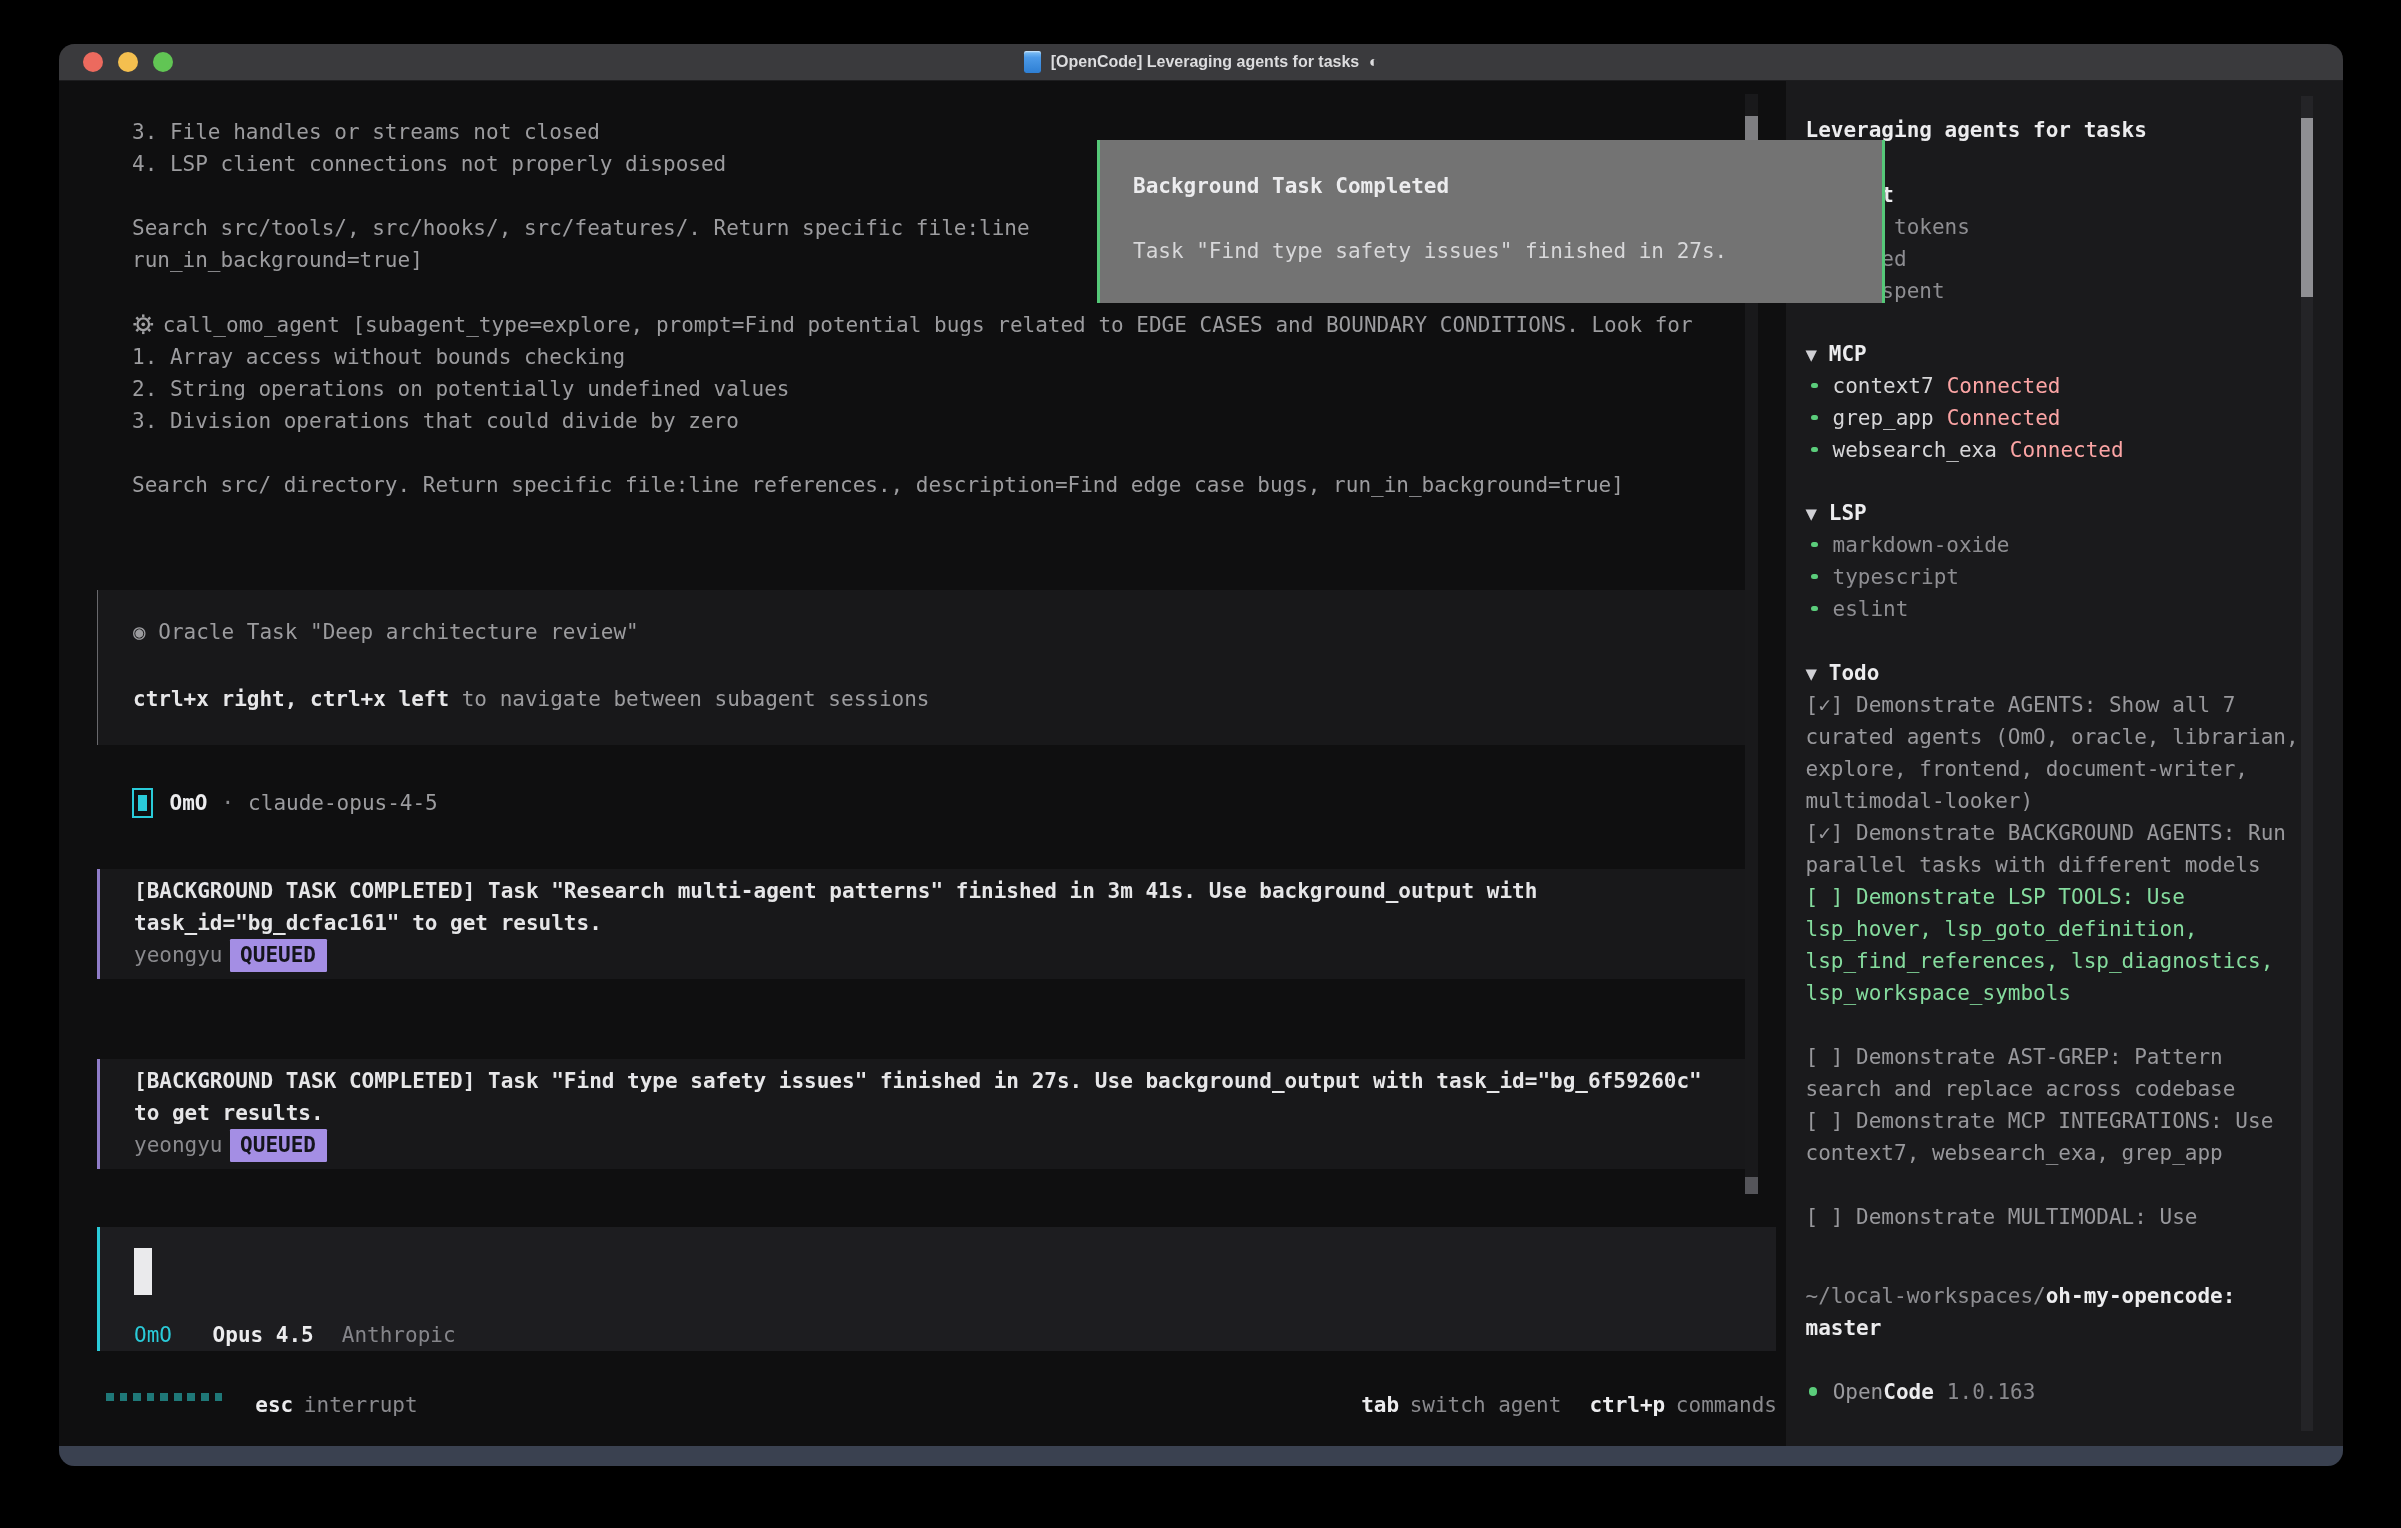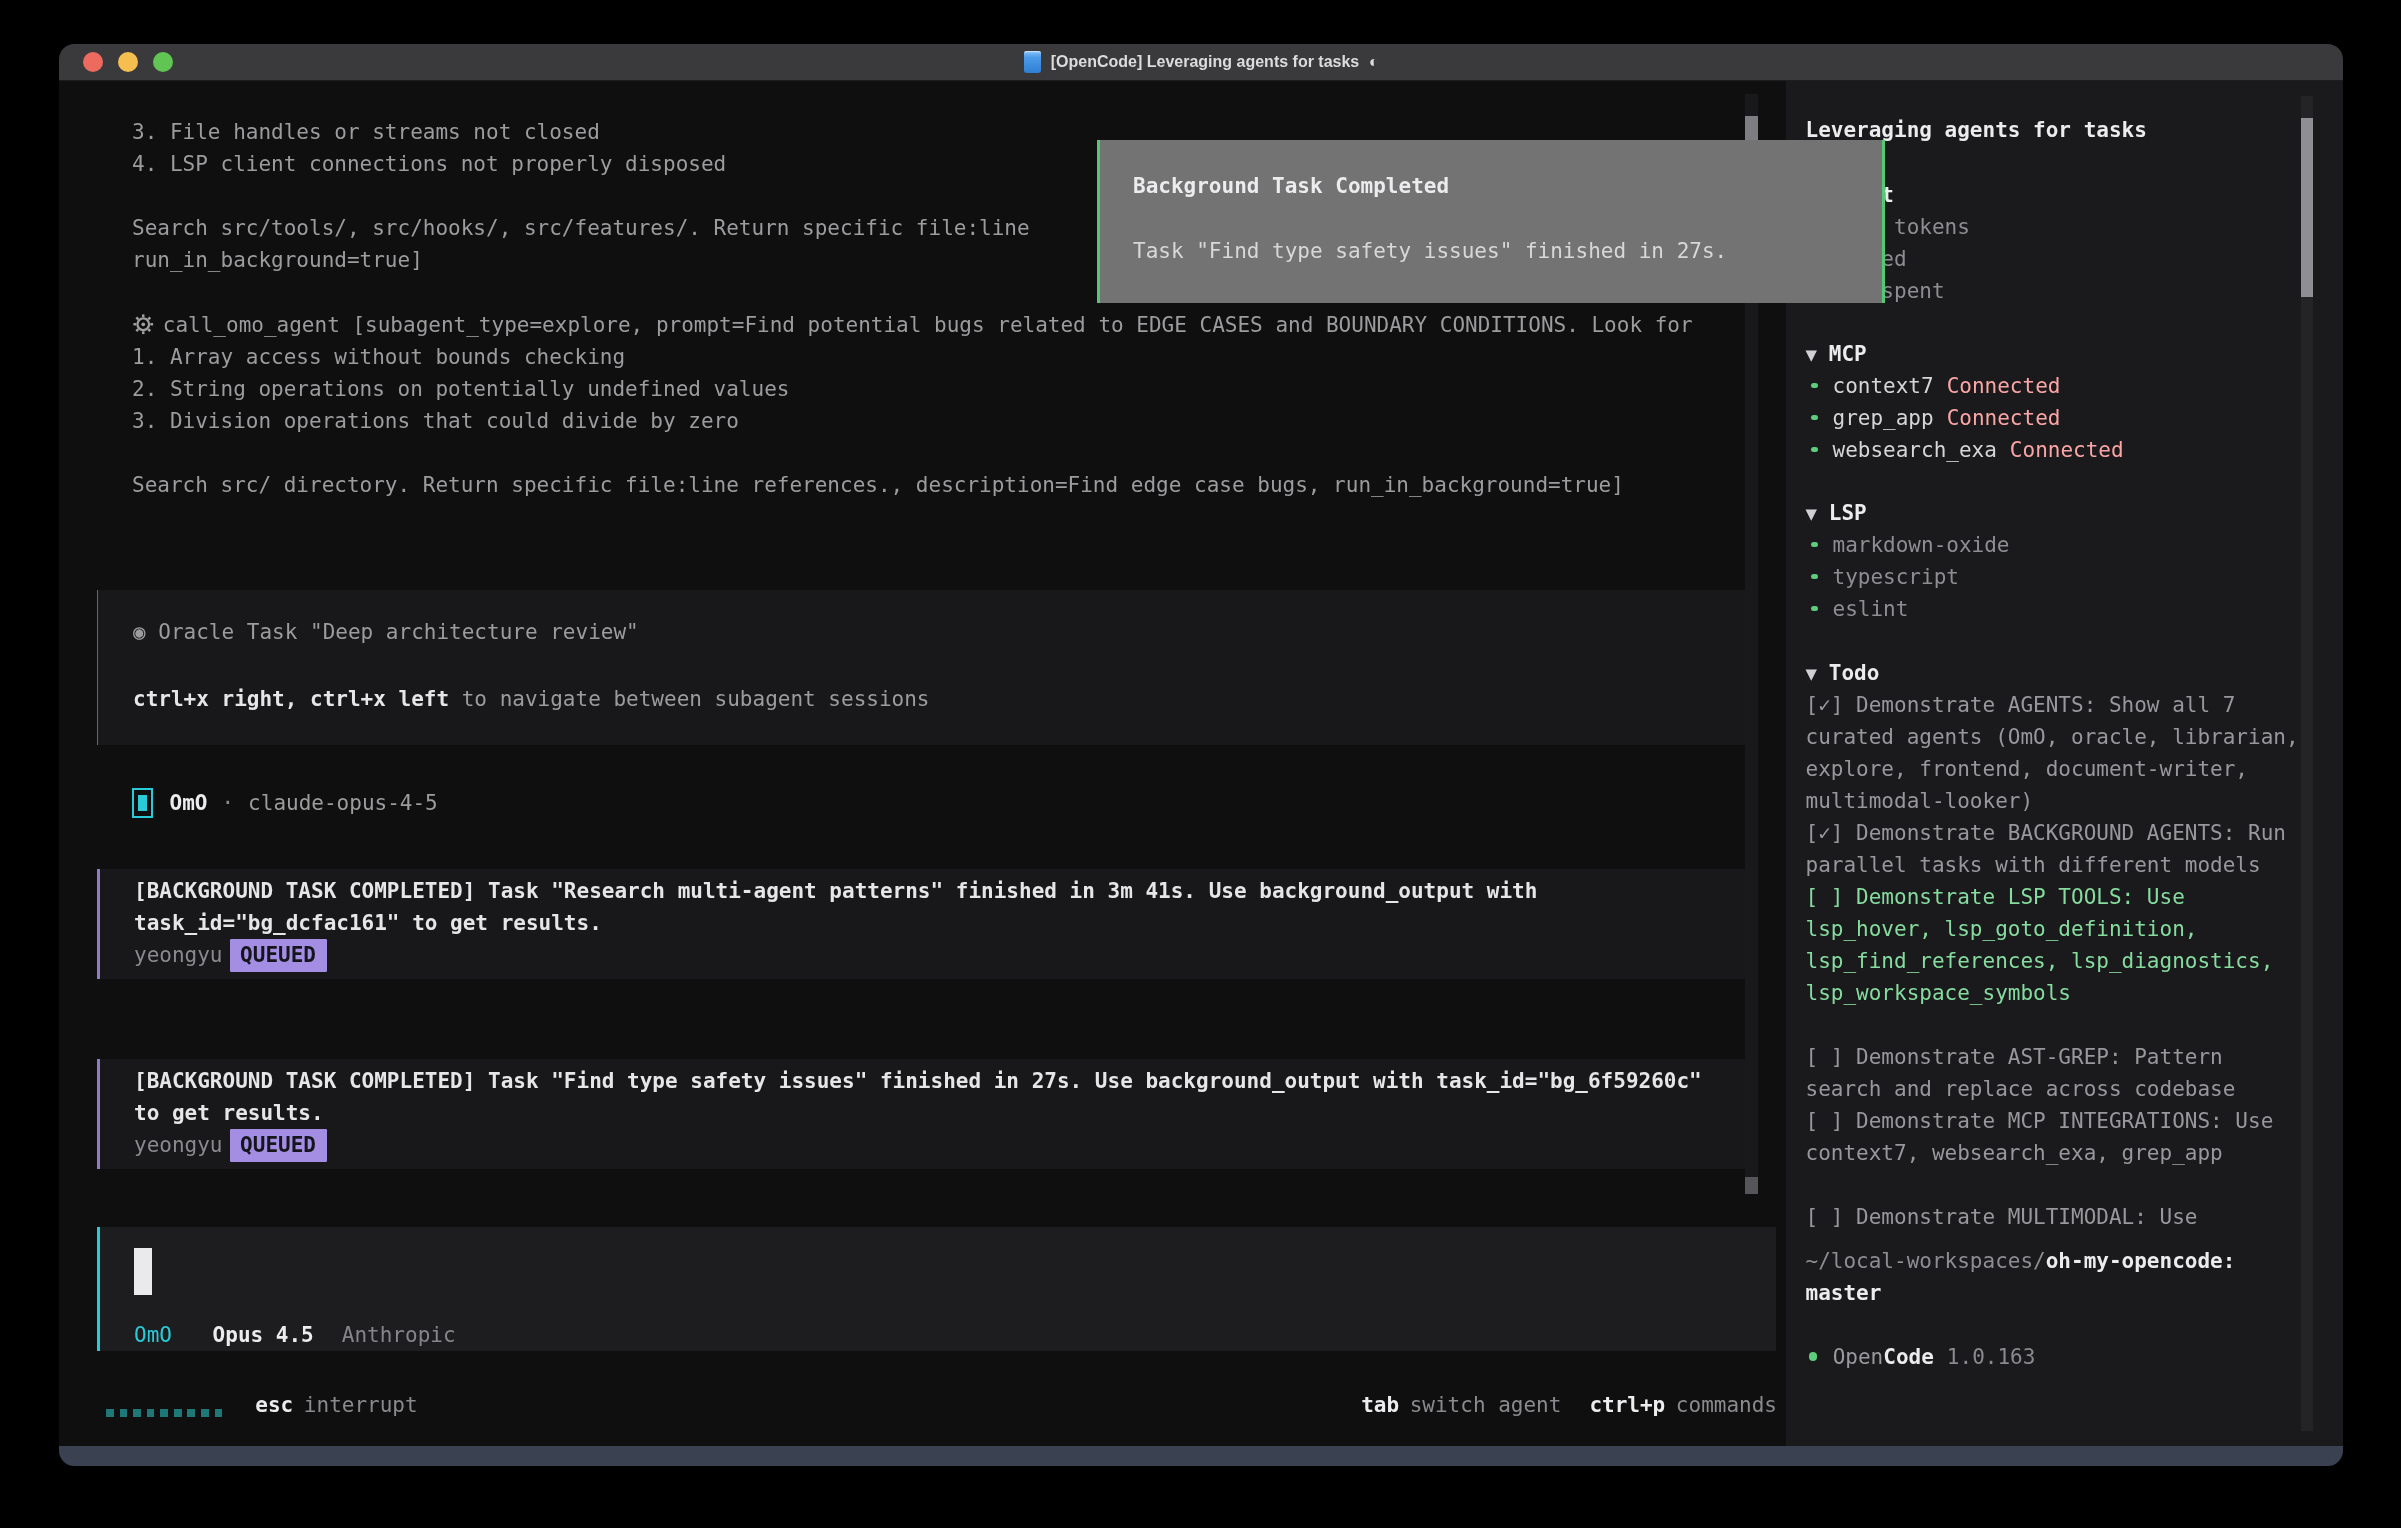--- a/index.html
+++ b/index.html
@@ -42,38 +42,38 @@
   .badge{background:#a48ee4;color:#15151c;font-weight:bold;padding:0.6px 10.6px;border-radius:1.2px;}
   
   #input-box{position:absolute;left:38px;top:1183px;width:1679px;height:124px;background:#1d1d20;border-left:3.5px solid #2acbd9;}
   #cursor{position:absolute;left:34px;top:21px;width:17.7px;height:47px;background:#eaeaec;}
   #input-footer{position:absolute;left:34px;top:95px;font-size:21px;line-height:26px;}
   #input-footer .f-short{color:#2acbd9;margin-right:28px;}
   #input-footer .f-model{color:#ececee;font-weight:bold;margin-right:15.4px;}
   #input-footer .f-provider{color:#85858a;}
   
   #statusbar{position:absolute;left:47px;top:1345px;width:1671px;height:32px;display:flex;align-items:center;justify-content:space-between;font-size:21px;}
-  #status-left{display:flex;align-items:flex-end;}
+  #status-left{display:flex;align-items:flex-start;}
   #spinner-dots{display:flex;gap:5.9px;margin-right:33px;}
   .sdot{width:7.7px;height:7.7px;background:#1f7878;}
   .key{color:#ececee;font-weight:bold;margin-right:10.6px;}
   .keylabel{color:#8a8a8e;}
   #status-right{display:flex;gap:28px;}
   .pair{display:flex;}
   
   #main-scrollbar{position:absolute;left:1686px;top:50px;width:13px;height:1099px;background:#19191b;}
   #main-sb-thumb{position:absolute;left:0;top:22px;width:13px;height:39px;background:#7e7e82;}
   #main-sb-bottom{position:absolute;left:0;top:1083px;width:13px;height:16.5px;background:#55555a;}
   
   #sidebar{position:absolute;left:1727px;top:37px;width:558px;height:1365px;background:#1a1a1c;}
   #sb-content{position:absolute;left:19.5px;top:33px;width:499px;font-size:21px;}
   .sb-line{line-height:32px;color:#8e8e92;white-space:pre;}
   .sb-title{line-height:32px;font-weight:bold;color:#ececee;white-space:pre;}
   .sb-h{line-height:32px;font-weight:bold;color:#ececee;white-space:pre;}
-  .mt55{margin-top:32.5px;}.mt53{margin-top:31px;}.mt52{margin-top:31px;}.mt54{margin-top:32px;}.mt49{margin-top:12px;}
+  .mt55{margin-top:32.5px;}.mt53{margin-top:31px;}.mt52{margin-top:31px;}.mt54{margin-top:32px;}.mt49{margin-top:47px;}
   .tri{color:#d0d0d4;margin-right:11.8px;font-size:19px;}
   .sb-item{line-height:32px;display:flex;align-items:center;}
   .sb-dot{width:7.7px;height:5.9px;border-radius:3px;background:#5bcd7b;margin:0 14px 0 5.3px;flex:none;}
   .mcp-name{color:#d6d6d8;margin-right:13px;}
   .mcp-status{color:#fca5a5;}
   .lsp-name{color:#8e8e92;}
   .todo-item{line-height:32px;color:#98989c;word-break:break-word;}
   .todo-item.active{color:#85dc9e;}
   .ws-line{line-height:32px;}
   .ws-dim{color:#8e8e92;}

